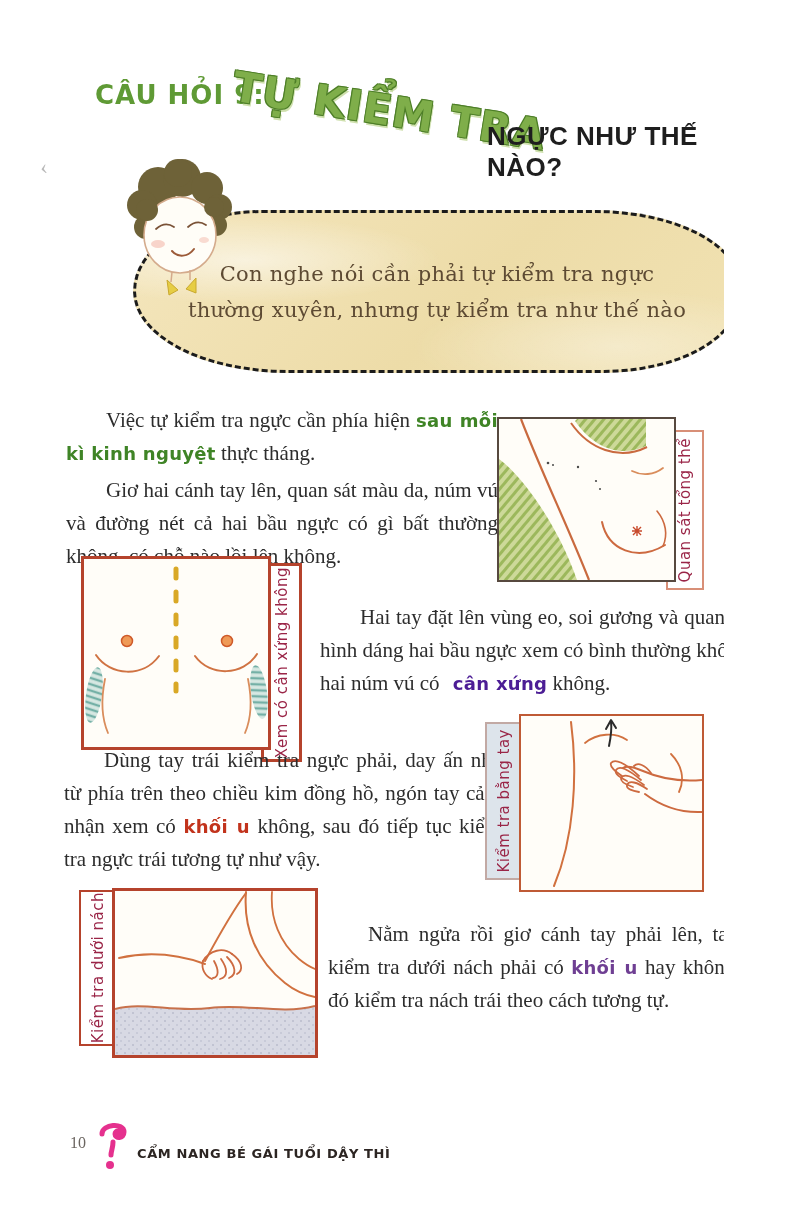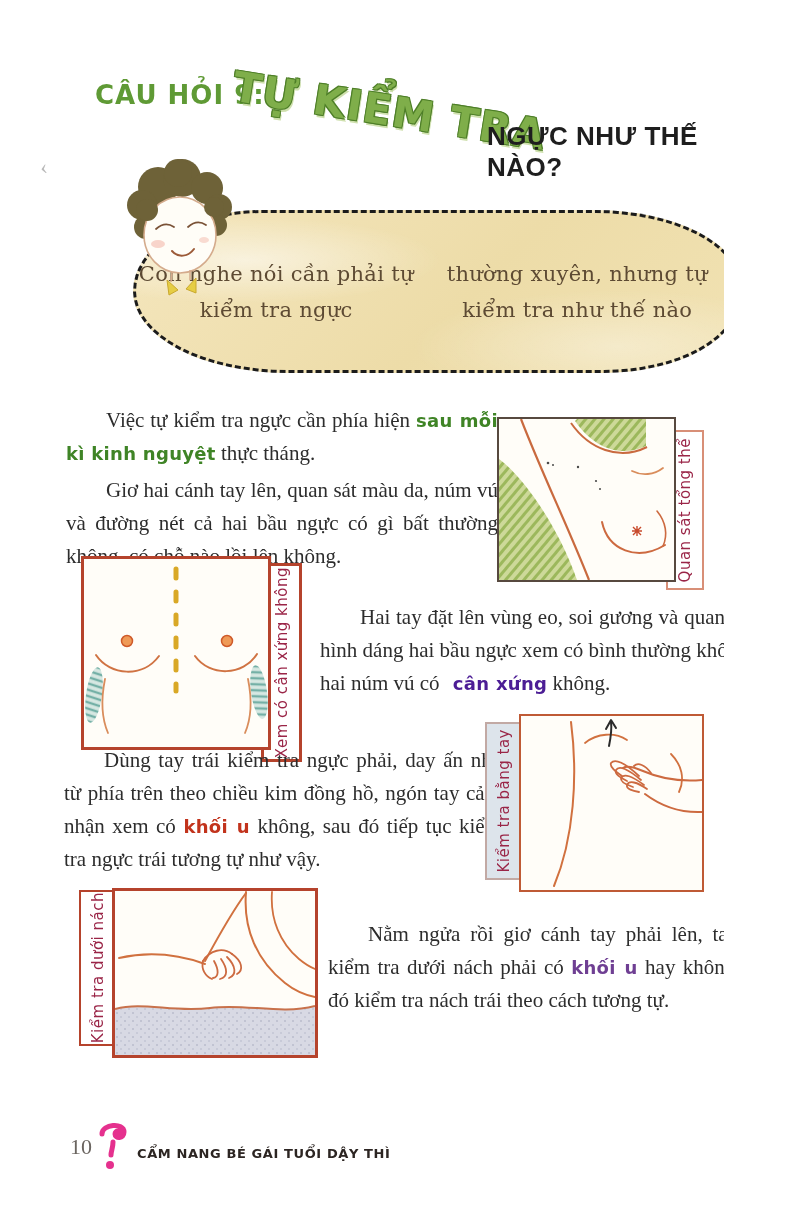--- a/index.html
+++ b/index.html
@@ -20,21 +20,21 @@
 
   
   .bubble{position:absolute;left:133px;top:210px;width:602px;height:157px;
           border:3px dashed #1b1b1b;
           border-radius:150px 170px 160px 180px / 95px 88px 90px 95px;
           background:
             radial-gradient(ellipse at 18% 30%,rgba(255,255,255,0.55) 0%,rgba(255,255,255,0) 28%),
             radial-gradient(ellipse at 80% 85%,rgba(255,255,255,0.35) 0%,rgba(255,255,255,0) 30%),
             linear-gradient(135deg,#f4e6bd 0%,#eddca8 55%,#f1e2b3 100%);
           z-index:1;}
-  .bubble-text{position:absolute;inset:0;display:flex;flex-direction:row;
+  .bubble-text{position:absolute;inset:0;display:flex;flex-direction:column;
           justify-content:center;align-items:center;
           font-family:"DejaVu Serif",serif;font-size:21px;line-height:36px;
           color:#5d4a33;letter-spacing:0.3px;text-align:center;}
   .girl{position:absolute;left:120px;top:155px;z-index:3;}
 
   
   .para{position:absolute;text-align:justify;font-size:21px;line-height:1.57;}
   .para p{margin:0 0 4px 0;text-indent:40px;}
   .col-1{left:66px;top:404px;width:432px;}
   .col-3{left:320px;top:601px;width:434px;}
@@ -57,21 +57,21 @@
   .fig1-strip{left:666px;top:430px;width:34px;height:156px;border:2px solid #d88f77;}
   .fig2-box{left:81px;top:556px;width:184px;height:188px;border:3px solid #b5432c;}
   .fig2-strip{left:261px;top:563px;width:35px;height:193px;border:3px solid #b5432c;}
   .fig3-box{left:519px;top:714px;width:181px;height:174px;border:2px solid #bf5a35;}
   .fig3-strip{left:485px;top:722px;width:34px;height:154px;background:#dde4eb;border:2px solid #c2a9a4;}
   .fig4-box{left:112px;top:888px;width:200px;height:164px;border:3px solid #b5432c;}
   .fig4-strip{left:79px;top:890px;width:33px;height:152px;border:2px solid #b5432c;}
   .figbox svg{display:block;}
 
   
-  .page-num{position:absolute;left:70px;top:1134px;font-size:22px;color:#6b6560;}
+  .page-num{position:absolute;left:70px;top:1134px;font-size:16px;color:#6b6560;}
   .q-icon{position:absolute;left:94px;top:1118px;}
   .book-title{position:absolute;left:137px;top:1146px;font-family:"DejaVu Sans",sans-serif;
           font-weight:bold;font-size:13px;color:#2c2522;letter-spacing:0.6px;}
 </style>
 </head>
 <body>
 
 <div id="page">
 
   <div class="q-label">CÂU HỎI 9:</div>

